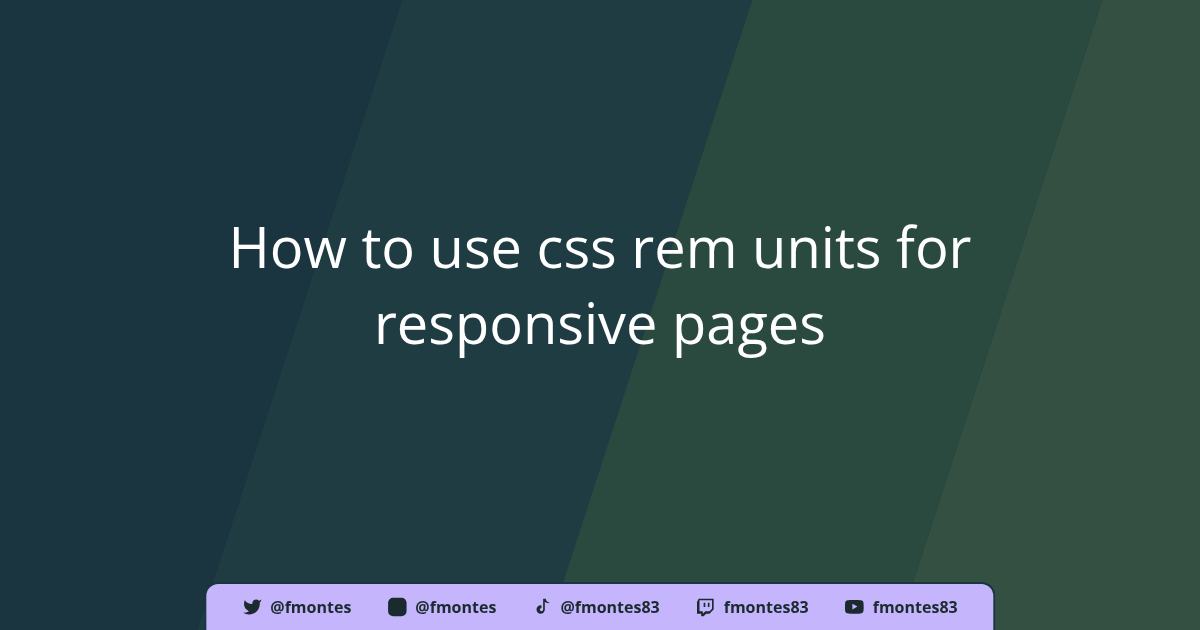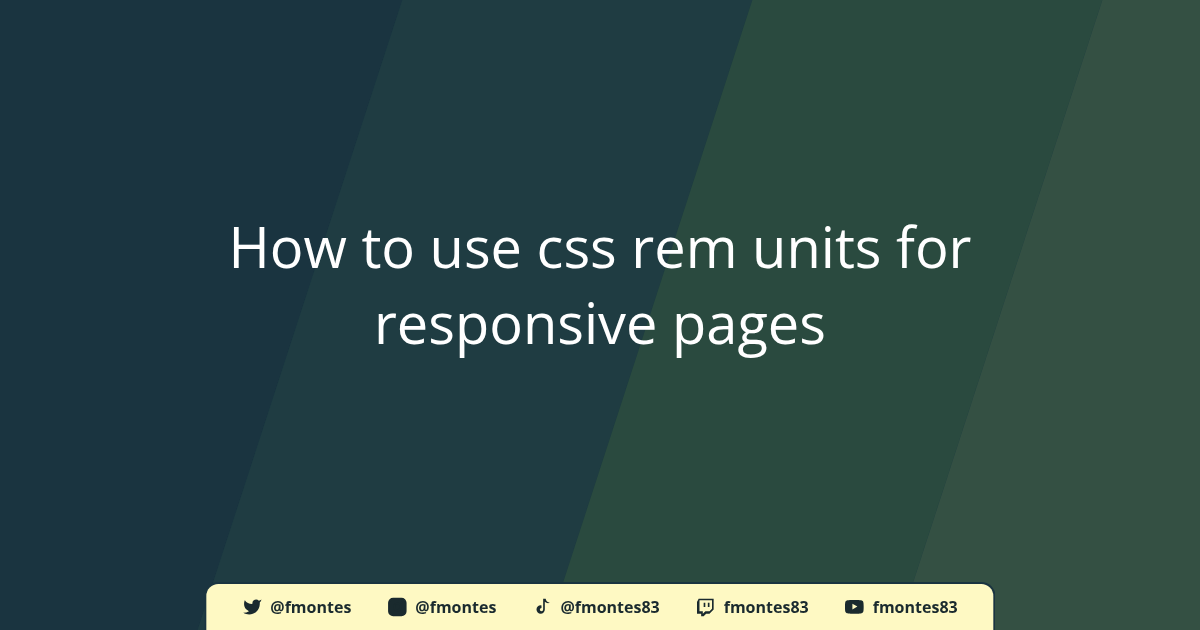--- a/index.html
+++ b/index.html
@@ -63,21 +63,21 @@
       font-size: 56px;
       font-weight: 400;
       text-align: center;
       line-height: 1.35;
     }
     .social-bar {
       position: absolute;
       bottom: 0;
       left: 50%;
       transform: translateX(-50%);
-      background: #fef9c3;
+      background: #c4b5fd;
       border: 2px solid #1a3440;
       border-bottom: none;
       border-radius: 14px 14px 0 0;
       padding: 12px 36px;
       display: flex;
       align-items: center;
       gap: 36px;
       z-index: 3;
     }
     .social-item {

